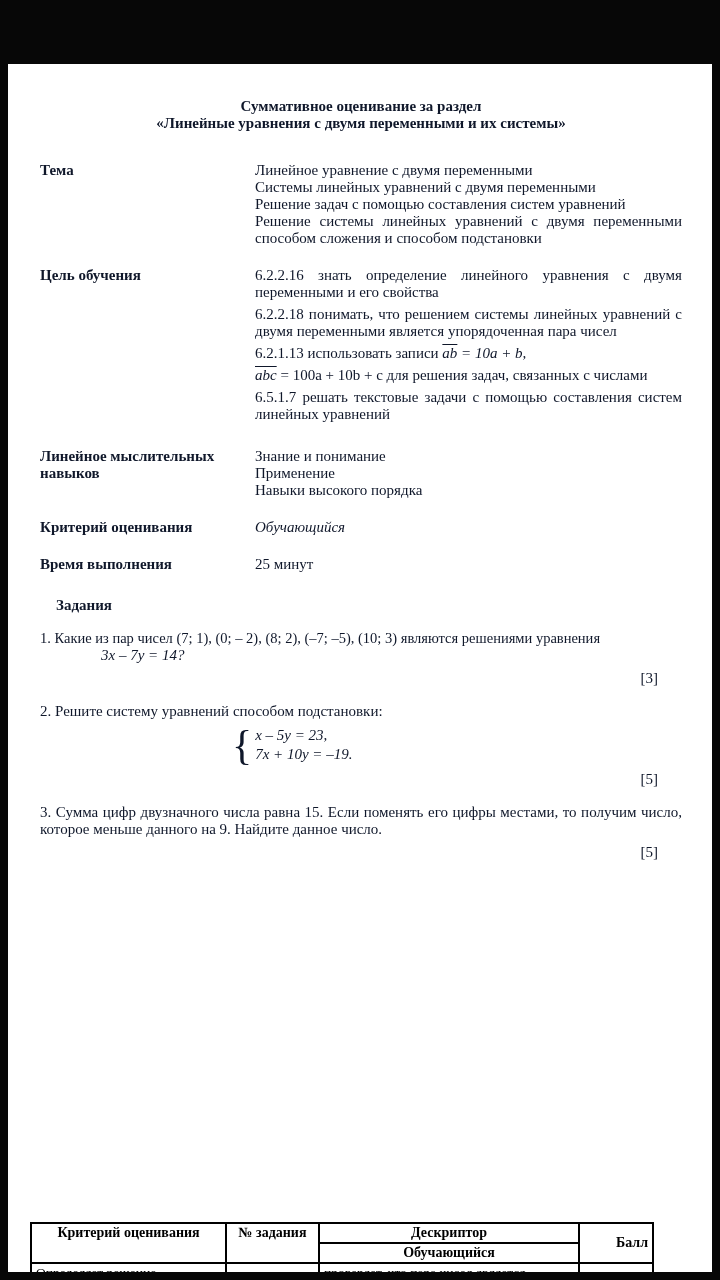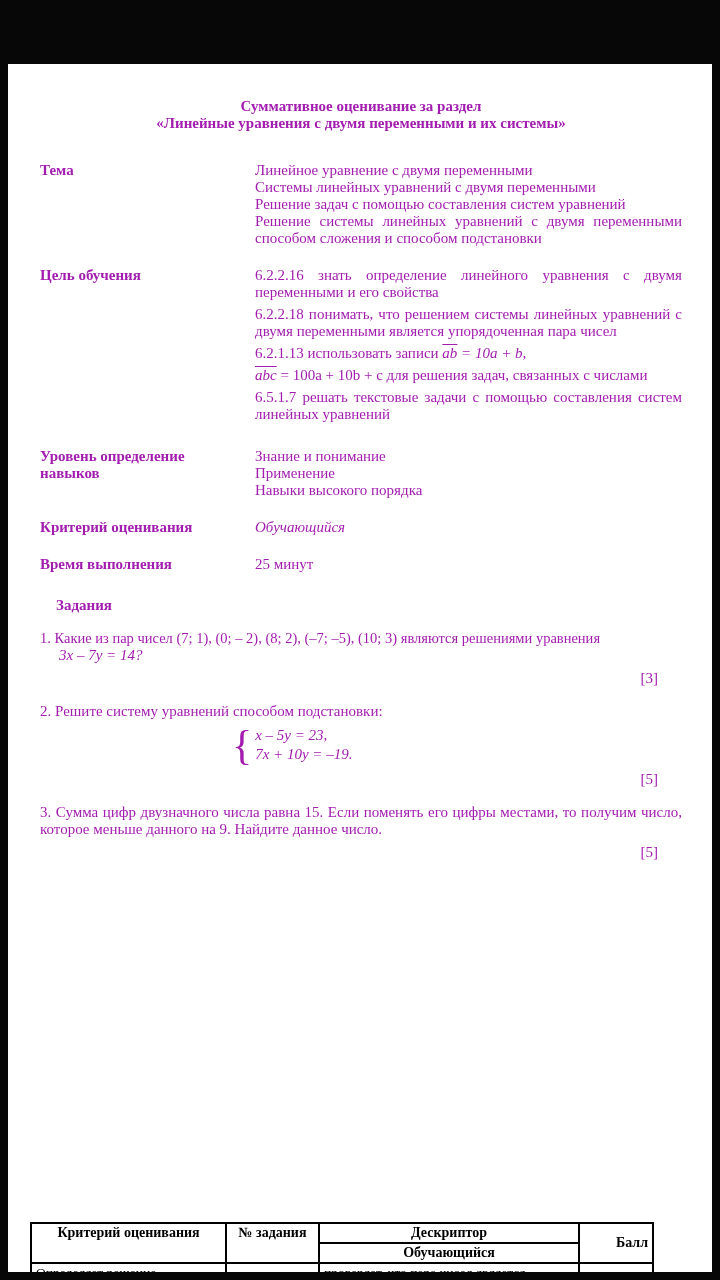--- a/index.html
+++ b/index.html
@@ -7,21 +7,21 @@
     position:relative; width:720px; height:1280px;
     background:#070707; overflow:hidden;
     font-family:"Liberation Serif", serif;
   }
   .page {
     position:absolute; left:8px; top:64px; width:704px; height:1208px;
     background:#ffffff; overflow:hidden;
   }
   .doc {
     padding:34px 30px 0 32px;
-    font-size:15px; line-height:17px; color:#a21caf;
+    font-size:15px; line-height:17px; color:#0f172a;
   }
   .title { text-align:center; font-weight:bold; margin:0 0 30px; }
   .title div { margin:0; }
 
   .sec { display:flex; margin:0 0 20px; }
   .sec .label { width:215px; min-width:215px; font-weight:bold; padding-right:8px; box-sizing:border-box; }
   .sec .value { flex:1; text-align:justify; }
   .value p { margin:0; }
   .goal-items p { margin:0 0 5px; }
   .nowrap { white-space:nowrap; }
@@ -29,21 +29,21 @@
   .over { text-decoration:overline; font-style:italic; }
 
   .intro { font-style:italic; margin:0 0 5px; }
   .crit-list { margin:0; padding-left:36px; list-style:disc; }
   .crit-list li { margin:0 0 6px; text-align:justify; }
 
   .tasks { margin-top:24px; }
   .tasks-heading { font-weight:bold; margin:16px; }
   .task-line { margin:0; text-align:justify; }
   .t1-line { white-space:nowrap; font-size:14.5px; }
-  .t1-eq { margin-left:19px; }
+  .t1-eq { margin-left:61px; }
   .score { text-align:right; padding-right:24px; margin:6px 0 16px; font-size:15px; }
 
   .system { display:flex; align-items:center; margin:5px 0 2px 192px; }
   .brace { font-size:42px; line-height:40px; font-weight:400; margin-right:3px; }
   .eqs > div { font-style:italic; line-height:19px; }
 
   .rubric {
     position:absolute; left:22px; top:1158px;
     border-collapse:collapse; table-layout:fixed;
     font-size:14px; color:#000;
@@ -83,21 +83,21 @@
         <div class="value goal-items">
           <p>6.2.2.16 знать определение линейного уравнения с двумя переменными и его свойства</p>
           <p>6.2.2.18 понимать, что решением системы линейных уравнений с двумя переменными является упорядоченная пара чисел</p>
           <p class="nowrap"><span>6.2.1.13  использовать записи </span><span class="over">ab</span><span class="mi"> = 10a + b,</span></p>
           <p class="nowrap"><span class="over">abc</span><span> = 100a + 10b + c  для решения задач, связанных с числами</span></p>
           <p>6.5.1.7 решать текстовые задачи с помощью составления систем линейных уравнений</p>
         </div>
       </div>
 
       <div class="sec">
-        <div class="label">Уровень определение навыков</div>
+        <div class="label">Линейное мыслительных навыков</div>
         <div class="value">
           <p>Знание и понимание</p>
           <p>Применение</p>
           <p>Навыки высокого порядка</p>
         </div>
       </div>
 
       <div class="sec">
         <div class="label">Критерий оценивания</div>
         <div class="value">

